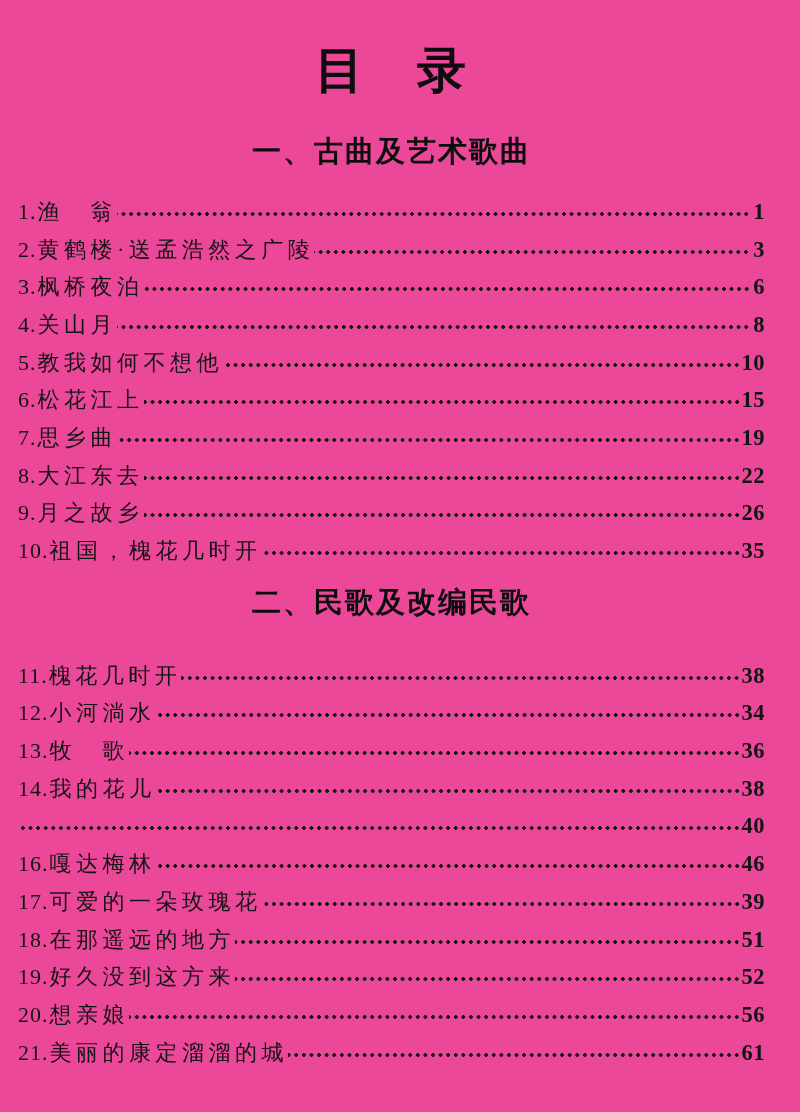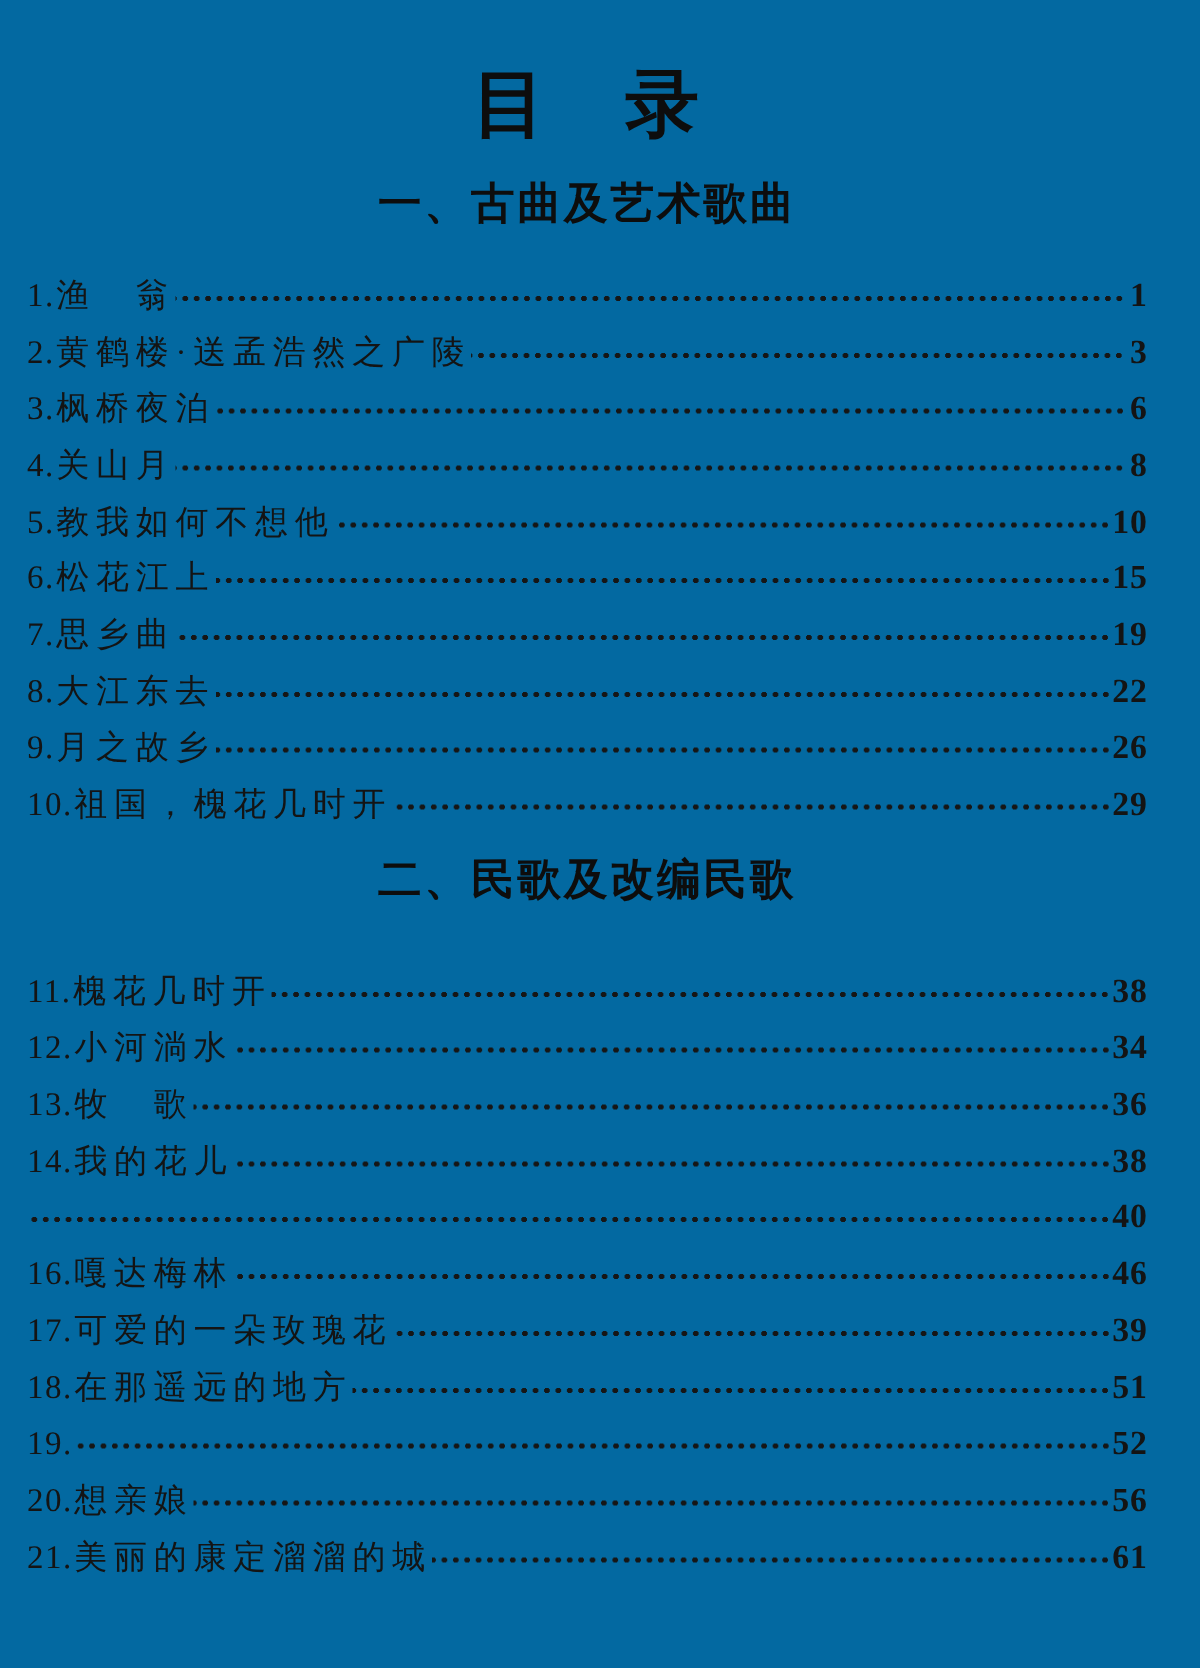--- a/index.html
+++ b/index.html
@@ -5,21 +5,21 @@
   html, body {
     margin: 0;
     padding: 0;
     background: #e8e8e8;
   }
   .page {
     position: relative;
     width: 800px;
     height: 1112px;
     margin: 0 auto;
-    background: #0369a1;
+    background: #ec4899;
     color: #141414;
     box-sizing: border-box;
     padding: 0 35px 0 18px;
     overflow: hidden;
     font-family: "Liberation Serif", serif;
   }
   .doc-title {
     margin: 0;
     padding-top: 42px;
     text-align: center;
@@ -33,21 +33,21 @@
   .section-heading {
     margin: 0;
     text-align: center;
     font-family: "Liberation Sans", sans-serif;
     font-weight: bold;
     font-size: 29px;
     line-height: 34px;
     letter-spacing: 2px;
     color: #0d0d0d;
   }
-  .section-heading.first { margin-top: 21px; }
+  .section-heading.first { margin-top: 36px; }
   .section-heading.second { margin-top: 15px; }
   .toc-list { margin-top: 25px; }
   .toc-list.second { margin-top: 38px; }
   .toc-row {
     display: flex;
     align-items: center;
     height: 37.7px;
     font-size: 22px;
     white-space: nowrap;
   }
@@ -161,21 +161,21 @@
         </span>
         <span class="toc-leader"></span>
         <span class="toc-page">26</span>
       </div>
       <div class="toc-row">
         <span class="toc-label">
           <span class="toc-num">10.</span>
           <span class="toc-title">祖国，槐花几时开</span>
         </span>
         <span class="toc-leader"></span>
-        <span class="toc-page">29</span>
+        <span class="toc-page">35</span>
       </div>
     </div>
 
   <h2 class="section-heading second">二、民歌及改编民歌</h2>
 
   <div class="toc-list second">
       <div class="toc-row">
         <span class="toc-label">
           <span class="toc-num">11.</span>
           <span class="toc-title">槐花几时开</span>
@@ -231,20 +231,21 @@
         <span class="toc-label">
           <span class="toc-num">18.</span>
           <span class="toc-title">在那遥远的地方</span>
         </span>
         <span class="toc-leader"></span>
         <span class="toc-page">51</span>
       </div>
       <div class="toc-row">
         <span class="toc-label">
           <span class="toc-num">19.</span>
+          <span class="toc-title">好久没到这方来</span>
         </span>
         <span class="toc-leader"></span>
         <span class="toc-page">52</span>
       </div>
       <div class="toc-row">
         <span class="toc-label">
           <span class="toc-num">20.</span>
           <span class="toc-title">想亲娘</span>
         </span>
         <span class="toc-leader"></span>

